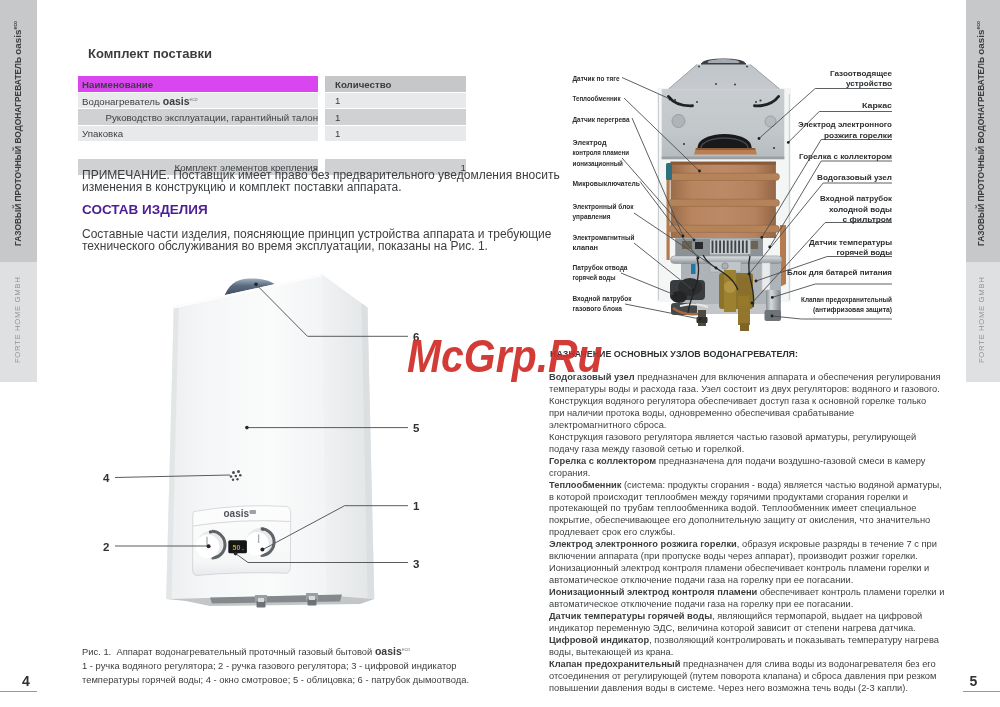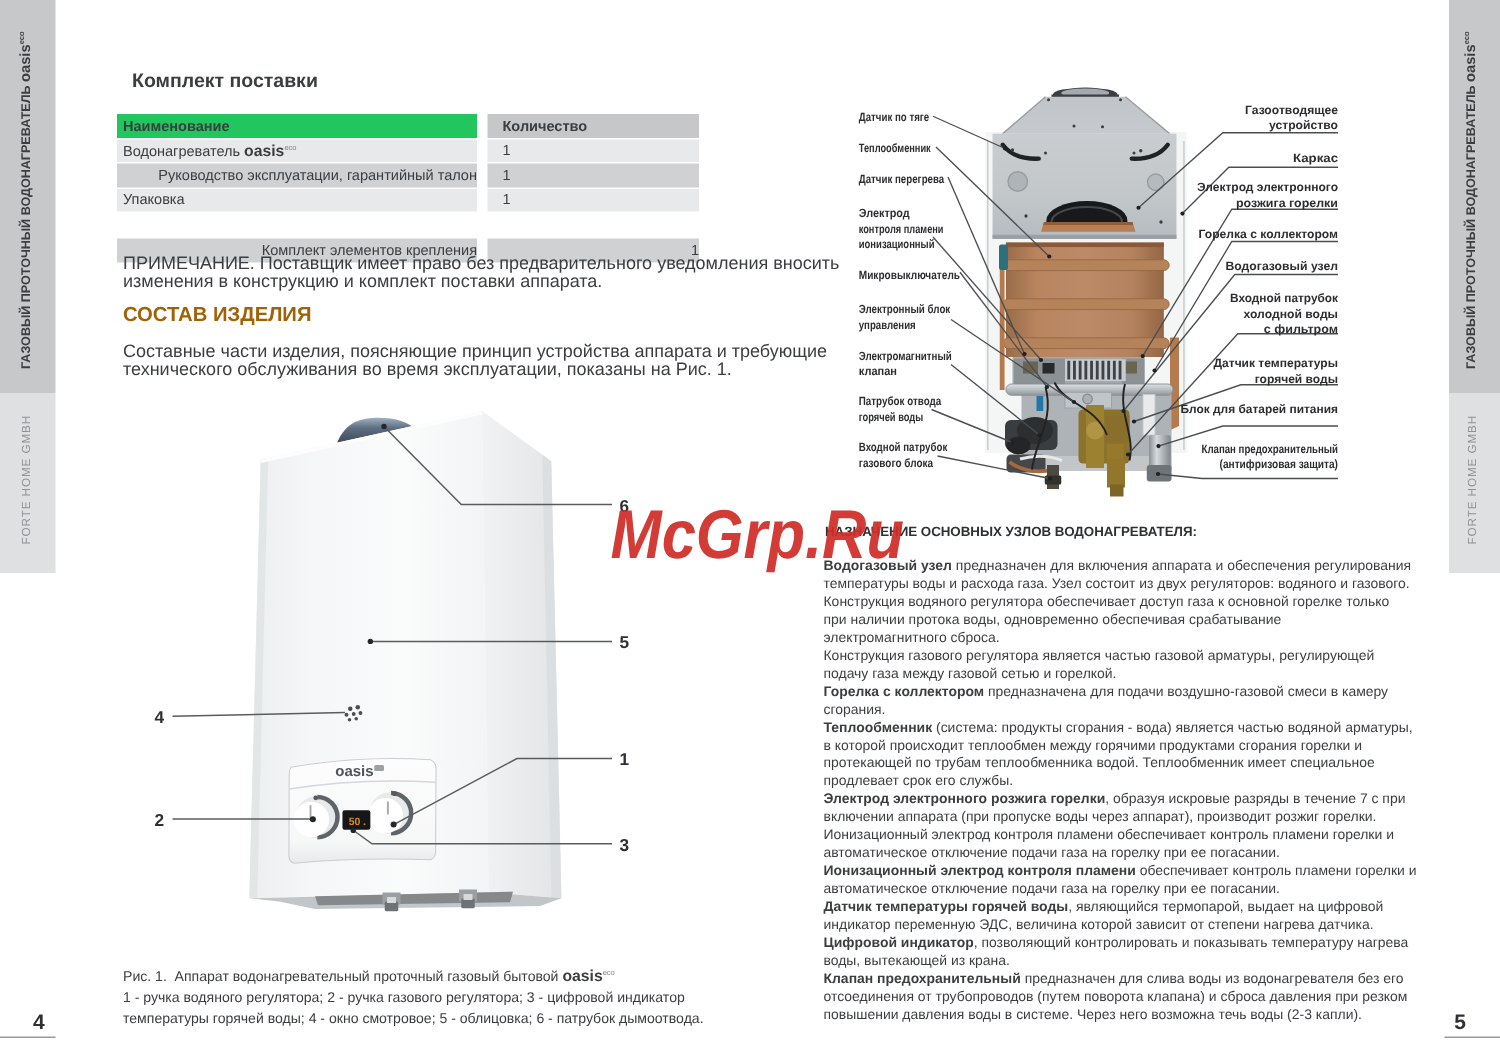--- a/index.html
+++ b/index.html
@@ -37,21 +37,21 @@
 
 <div class="abs b" style="left:969.5px;top:673px;font-size:14px;color:#2e3133;">5</div>
 
 <div class="abs" style="left:963px;top:691px;width:37px;height:1px;background:#97999b;"></div>
 
 <div class="abs b" style="left:88px;top:46px;font-size:13px;">Комплект поставки</div>
 
 <div class="abs" style="left:78px;top:76px;width:388px;font-size:9.7px;">
 
   <div style="height:15.5px;margin-bottom:1px;">
-    <div style="float:left;width:240px;height:15.5px;background:#22c55e;"><span class="b" style="display:inline-block;padding:2.5px 0 0 4px;">Наименование</span></div>
+    <div style="float:left;width:240px;height:15.5px;background:#d946ef;"><span class="b" style="display:inline-block;padding:2.5px 0 0 4px;">Наименование</span></div>
     <div style="float:left;width:7px;height:15.5px;"></div>
     <div style="float:left;width:141px;height:15.5px;background:#c5c7c9;"><span class="b" style="display:inline-block;padding:2.5px 0 0 10px;">Количество</span></div>
     <div style="clear:both;"></div>
   </div>
 
   <div style="height:15.5px;margin-bottom:1px;">
     <div style="float:left;width:240px;height:15.5px;background:#e8e9ea;"><span style="display:inline-block;padding:2.5px 0 0 4px;">Водонагреватель <span class="b" style="font-size:10.5px;">oasis</span><span style="font-size:5px;vertical-align:4px;color:#7d8184;">eco</span></span></div>
     <div style="float:left;width:7px;height:15.5px;"></div>
     <div style="float:left;width:141px;height:15.5px;background:#e8e9ea;"><span style="display:inline-block;padding:2.5px 0 0 10px;">1</span></div>
     <div style="clear:both;"></div>
@@ -77,21 +77,21 @@
     <div style="float:left;width:141px;height:15.5px;background:#cfd1d3;"><span style="display:inline-block;padding:2.5px 0 0 10px;">1</span></div>
     <div style="clear:both;"></div>
   </div>
 </div>
 
 <div class="abs" style="left:82px;top:170px;">
   <div class="line">ПРИМЕЧАНИЕ. Поставщик имеет право без предварительного уведомления вносить</div>
   <div class="line">изменения в конструкцию и комплект поставки аппарата.</div>
 </div>
 
-<div class="abs b" style="left:82px;top:202px;font-size:13.5px;color:#a16207;">СОСТАВ ИЗДЕЛИЯ</div>
+<div class="abs b" style="left:82px;top:202px;font-size:13.5px;color:#4c1d95;">СОСТАВ ИЗДЕЛИЯ</div>
 
 <div class="abs" style="left:82px;top:229px;">
   <div class="line">Составные части изделия, поясняющие принцип устройства аппарата и требующие</div>
   <div class="line">технического обслуживания во время эксплуатации, показаны на Рис. 1.</div>
 </div>
 
 <svg class="abs" style="left:90px;top:258px;" width="345" height="352" viewBox="0 0 345 352">
   <defs>
     <linearGradient id="gfront" x1="0" y1="0" x2="1" y2="0">
       <stop offset="0" stop-color="#eceeef"></stop>
@@ -458,29 +458,30 @@
   <div class="rline">Конструкция водяного регулятора обеспечивает доступ газа к основной горелке только</div>
   <div class="rline">при наличии протока воды, одновременно обеспечивая срабатывание</div>
   <div class="rline">электромагнитного сброса.</div>
   <div class="rline">Конструкция газового регулятора является частью газовой арматуры, регулирующей</div>
   <div class="rline">подачу газа между газовой сетью и горелкой.</div>
   <div class="rline"><span class="b">Горелка с коллектором</span> предназначена для подачи воздушно-газовой смеси в камеру</div>
   <div class="rline">сгорания.</div>
   <div class="rline"><span class="b">Теплообменник</span> (система: продукты сгорания - вода) является частью водяной арматуры,</div>
   <div class="rline">в которой происходит теплообмен между горячими продуктами сгорания горелки и</div>
   <div class="rline">протекающей по трубам теплообменника водой. Теплообменник имеет специальное</div>
+  <div class="rline">покрытие, обеспечивающее его дополнительную защиту от окисления, что значительно</div>
   <div class="rline">продлевает срок его службы.</div>
   <div class="rline"><span class="b">Электрод электронного розжига горелки</span>, образуя искровые разряды в течение 7 с при</div>
   <div class="rline">включении аппарата (при пропуске воды через аппарат), производит розжиг горелки.</div>
   <div class="rline">Ионизационный электрод контроля пламени обеспечивает контроль пламени горелки и</div>
   <div class="rline">автоматическое отключение подачи газа на горелку при ее погасании.</div>
   <div class="rline"><span class="b">Ионизационный электрод контроля пламени</span> обеспечивает контроль пламени горелки и</div>
   <div class="rline">автоматическое отключение подачи газа на горелку при ее погасании.</div>
   <div class="rline"><span class="b">Датчик температуры горячей воды</span>, являющийся термопарой, выдает на цифровой</div>
   <div class="rline">индикатор переменную ЭДС, величина которой зависит от степени нагрева датчика.</div>
   <div class="rline"><span class="b">Цифровой индикатор</span>, позволяющий контролировать и показывать температуру нагрева</div>
   <div class="rline">воды, вытекающей из крана.</div>
   <div class="rline"><span class="b">Клапан предохранительный</span> предназначен для слива воды из водонагревателя без его</div>
-  <div class="rline">отсоединения от трубопроводов (путем поворота клапана) и сброса давления при резком</div>
+  <div class="rline">отсоединения от регулирующей (путем поворота клапана) и сброса давления при резком</div>
   <div class="rline">повышении давления воды в системе. Через него возможна течь воды (2-3 капли).</div>
 </div>
 
 <div class="abs" style="left:407px;top:329px;font-size:46px;font-weight:bold;font-style:italic;color:#d02d28;opacity:0.93;transform:scaleX(0.89);transform-origin:0 0;">McGrp.Ru</div>
 
 </body></html>

